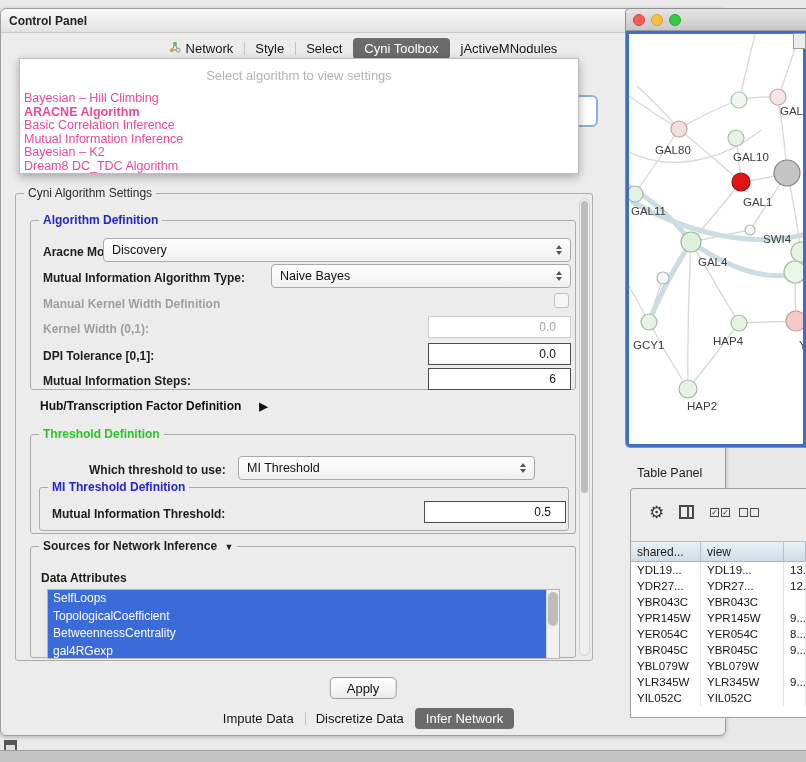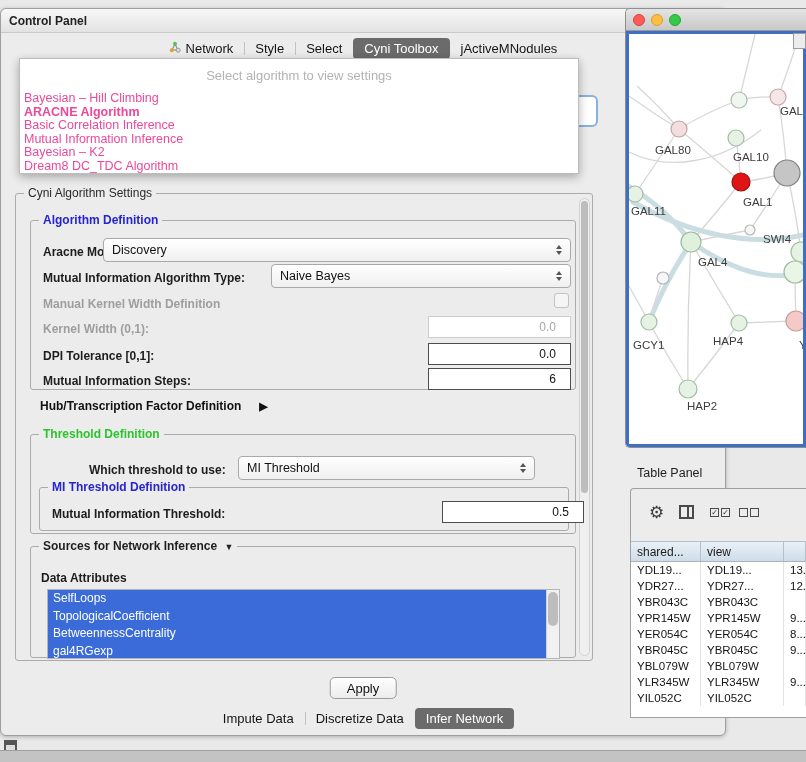--- a/index.html
+++ b/index.html
@@ -209,21 +209,21 @@
           <span class="combo-val">MI Threshold</span>
           <span class="combo-arrows">
               <i class="u"></i>
               <i class="d"></i>
             </span>
         </div>
 
         <div class="fieldset abs" style="left:8px;top:52px;width:530px;height:44px;">
           <span class="legend blue">MI Threshold Definition</span>
           <span class="lbl" style="left:12px;top:19px;">Mutual Information Threshold:</span>
-          <input class="tfield" style="left: 384px; top: 13px; width: 142px; margin-left: 18px;" value="0.5">
+          <input class="tfield" style="left: 384px; top: 13px; width: 142px;" value="0.5">
         </div>
       </div>
 
       <div class="fieldset abs" style="left:14px;top:352px;width:546px;height:112px;">
         <span class="legend bold">
           <span>Sources for Network Inference</span>
           <span class="tri-down">▼</span>
         </span>
         <span class="lbl" style="left:10px;top:24px;">Data Attributes</span>
         <div class="attr-list abs" id="attrList" style="left:16px;top:42px;width:513px;height:70px;">

